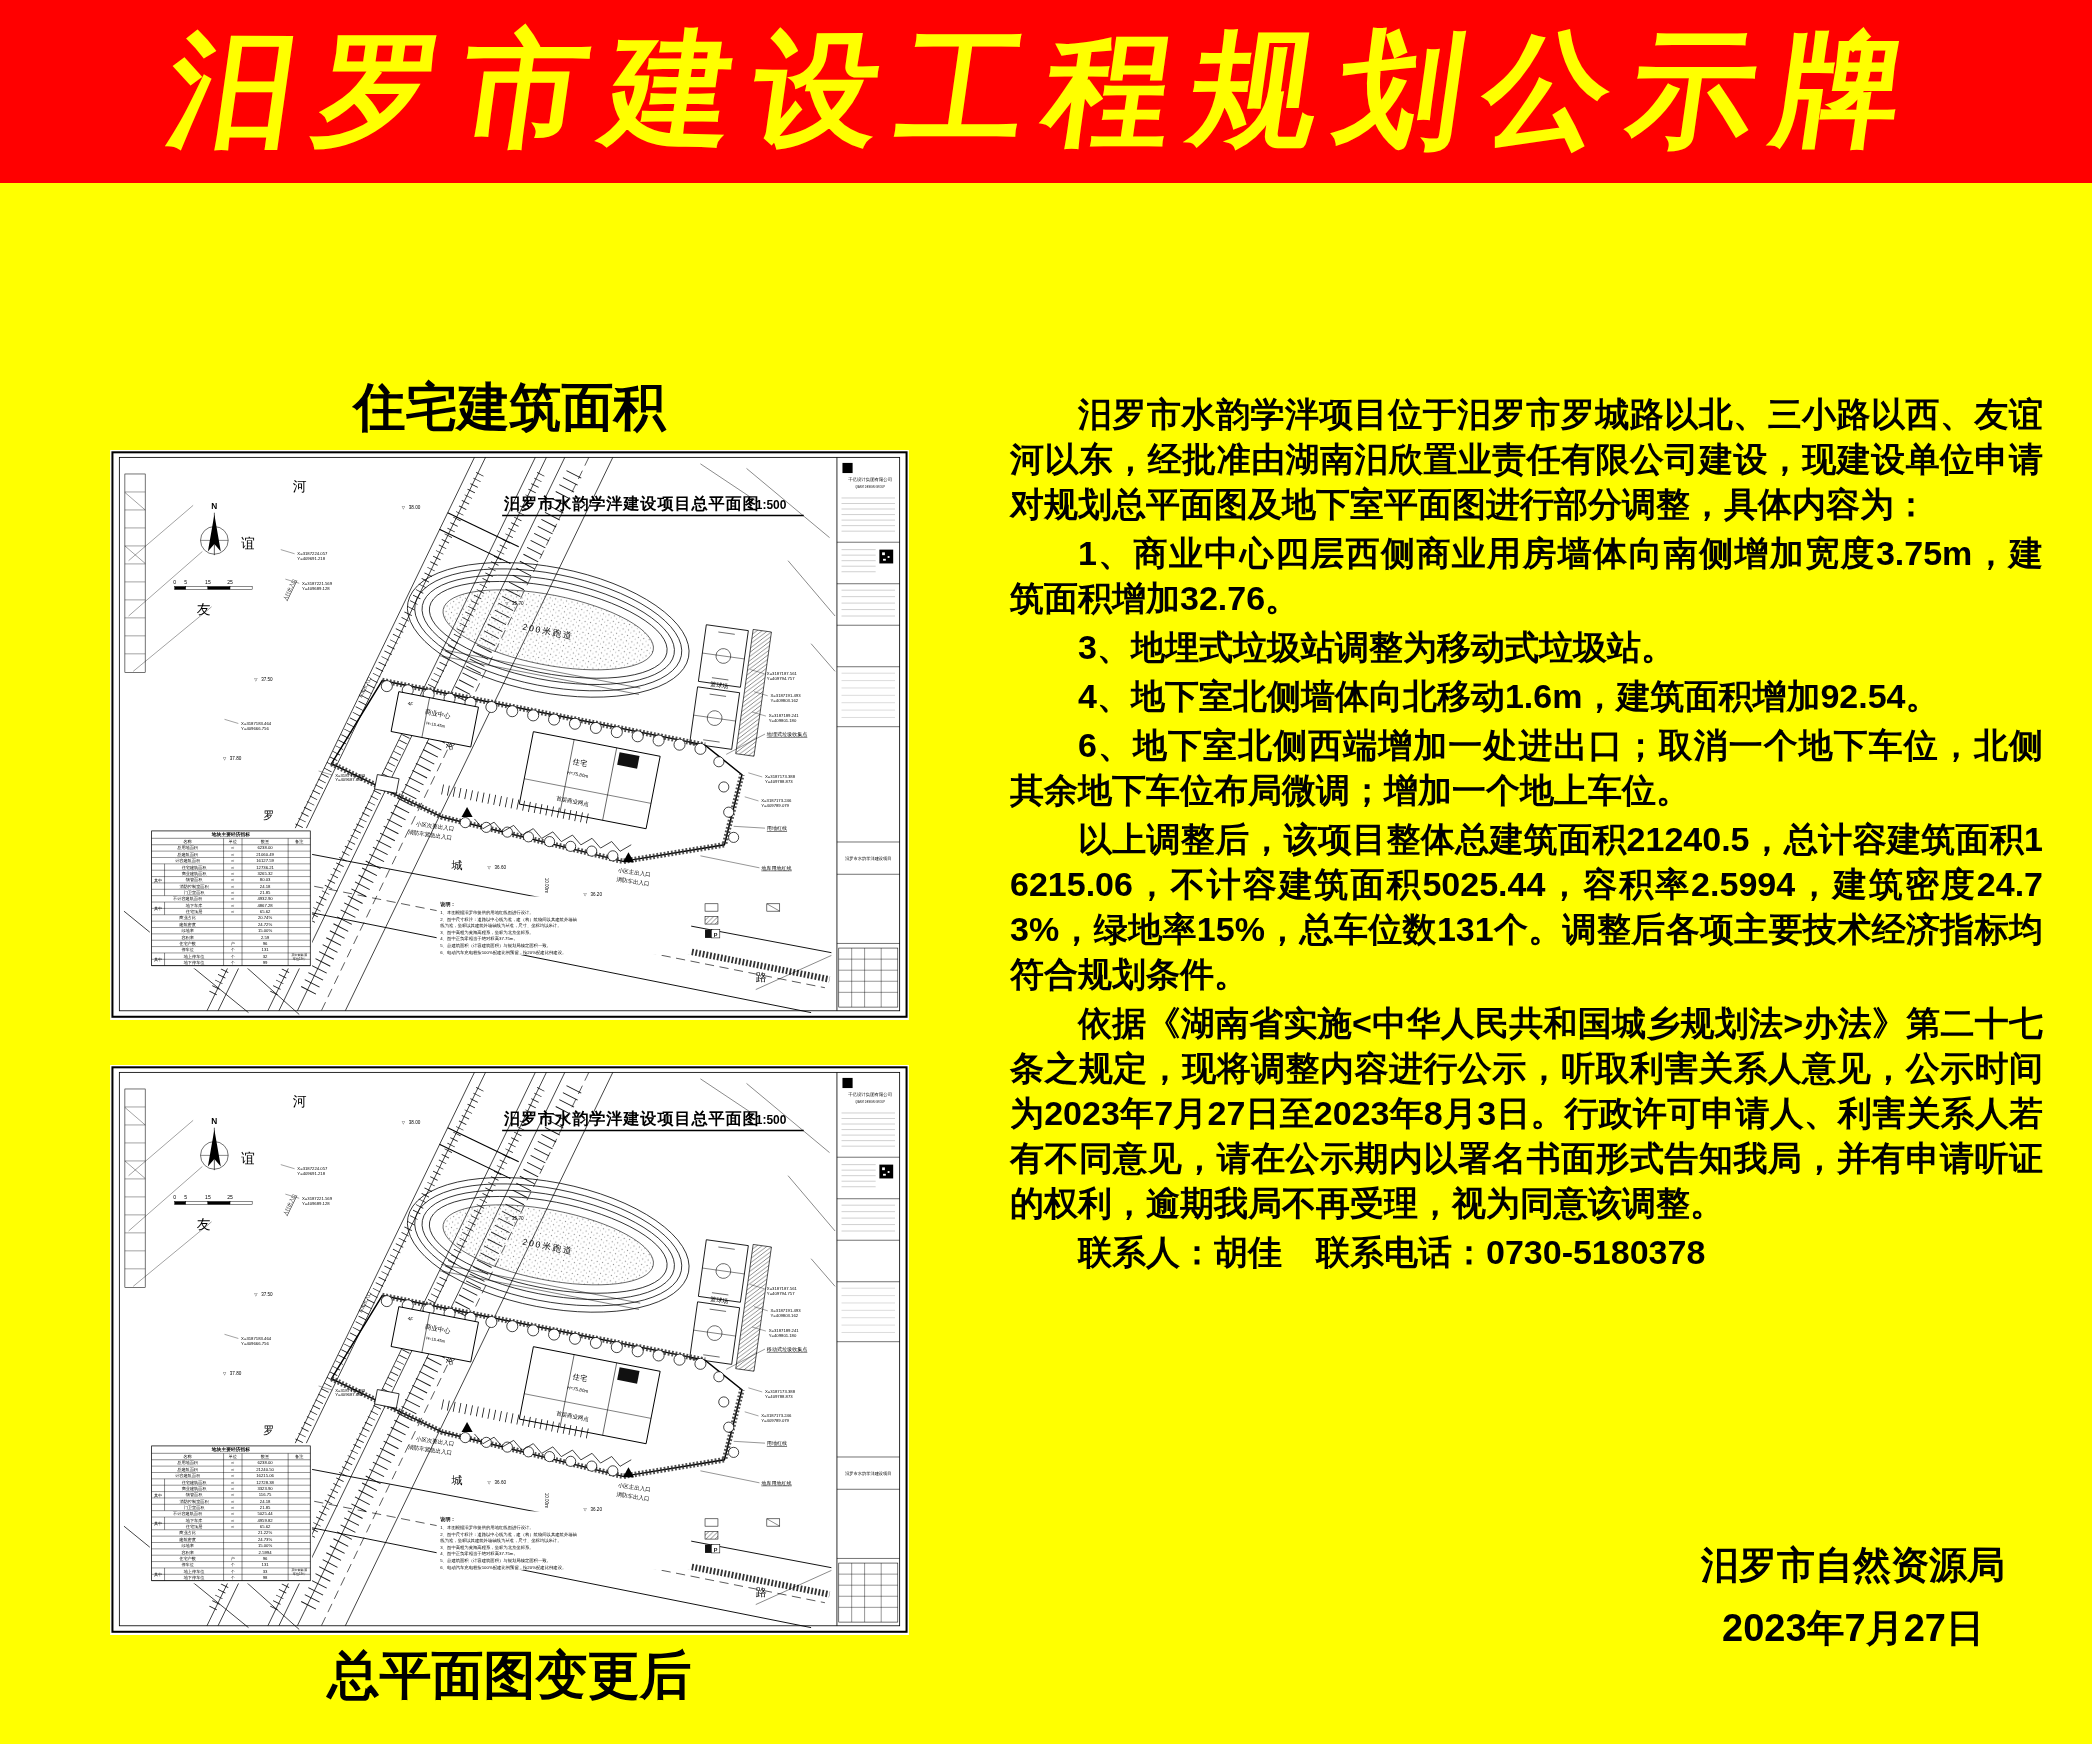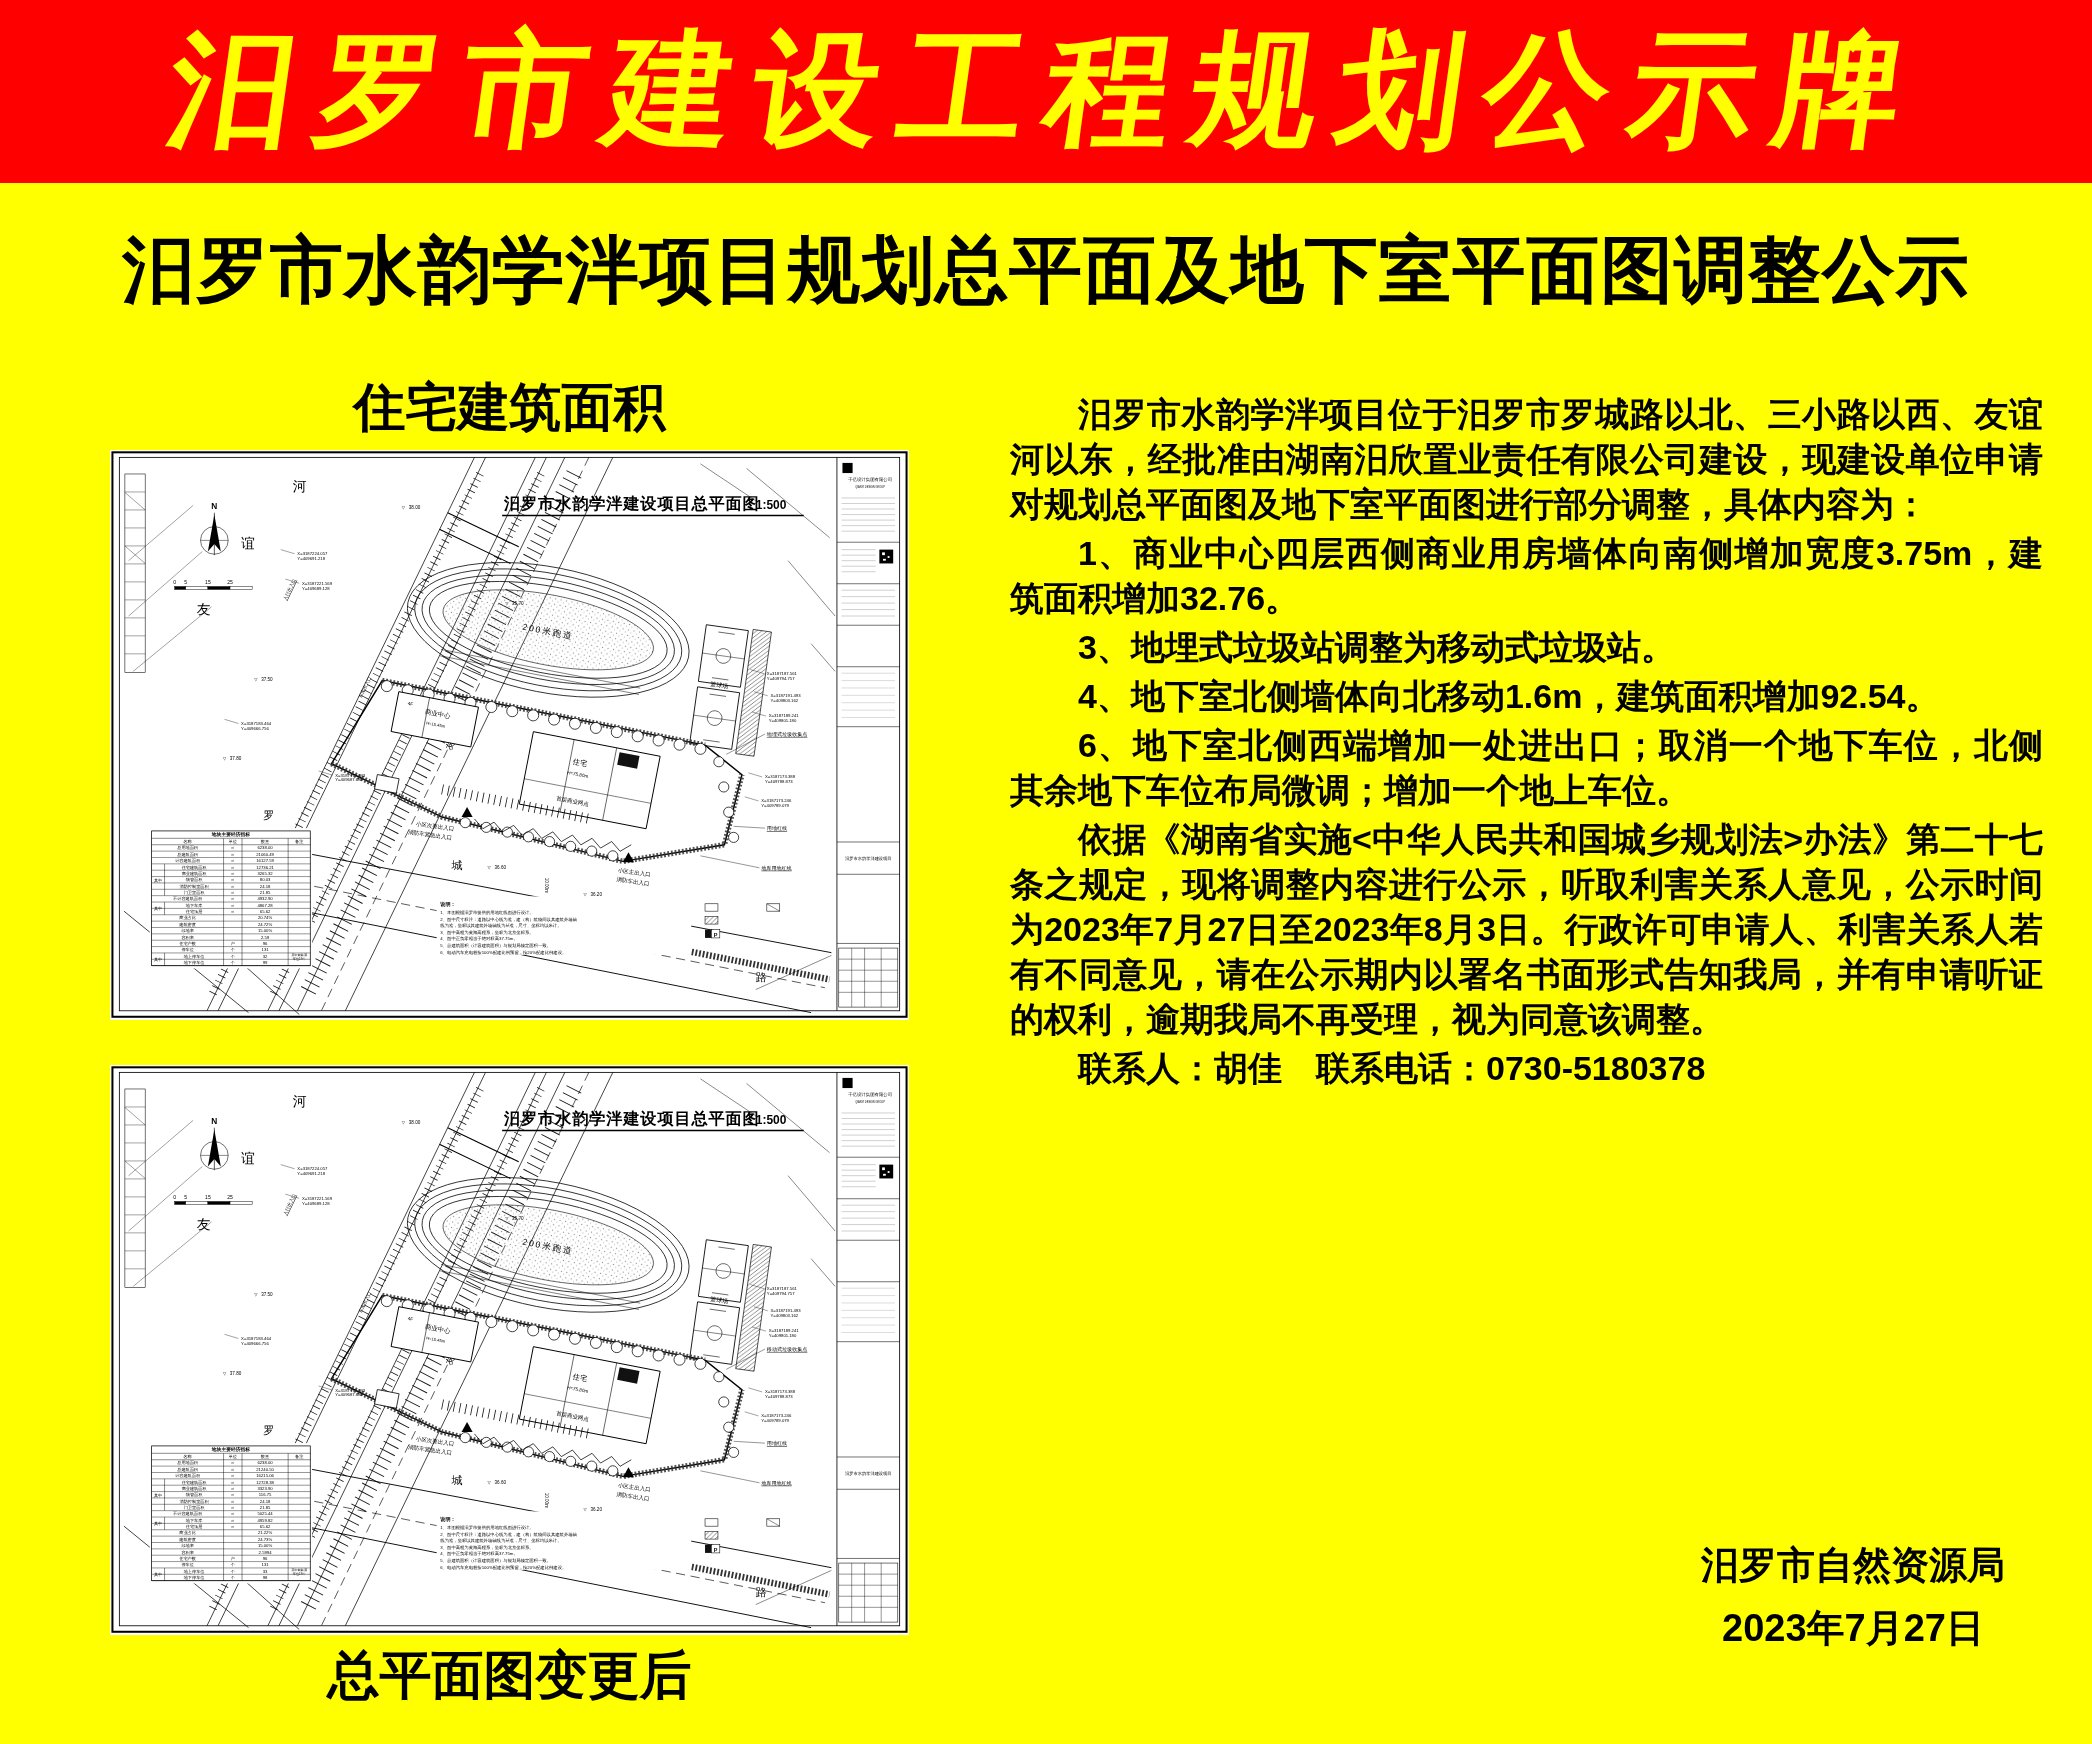--- a/index.html
+++ b/index.html
@@ -28,21 +28,20 @@
              font-size:38px;line-height:63px;font-weight:700;color:#000;}
   svg text{fill:#000;font-family:"Liberation Sans","DejaVu Sans",sans-serif;}
 </style>
 </head>
 <body style="background: rgb(255, 255, 0);">
 
 <div class="poster" id="poster">
   <div class="banner" id="banner" style="background: rgb(255, 0, 0);">
     <div class="banner-title" id="banner-title" style="color: rgb(255, 255, 0);">汨罗市建设工程规划公示牌</div>
   </div>
-  <div class="subtitle">汨罗市水韵学泮项目规划总平面及地下室平面图调整公示</div>
 
   <div class="plan-label before">住宅建筑面积</div>
 
   <div class="plan-box p1">
     <svg id="plan-before" viewBox="0 0 866 618">
         <defs>
           <pattern id="dots-before" width="6" height="6" patternUnits="userSpaceOnUse">
             <circle cx="1.5" cy="1.5" r="0.7" fill="#8a8a8a"></circle>
             <circle cx="4.5" cy="4" r="0.6" fill="#9a9a9a"></circle>
           </pattern>
@@ -798,20 +797,21 @@
   </div>
 
   <div class="plan-label after">总平面图变更后</div>
 
   <div class="notice-body" id="notice-body">
       <p>汨罗市水韵学泮项目位于汨罗市罗城路以北、三小路以西、友谊河以东，经批准由湖南汨欣置业责任有限公司建设，现建设单位申请对规划总平面图及地下室平面图进行部分调整，具体内容为：</p>
       <p>1、商业中心四层西侧商业用房墙体向南侧增加宽度3.75m，建筑面积增加32.76。</p>
       <p>3、地埋式垃圾站调整为移动式垃圾站。</p>
       <p>4、地下室北侧墙体向北移动1.6m，建筑面积增加92.54。</p>
       <p>6、地下室北侧西端增加一处进出口；取消一个地下车位，北侧其余地下车位布局微调；增加一个地上车位。</p>
+      <p>以上调整后，该项目整体总建筑面积21240.5，总计容建筑面积16215.06，不计容建筑面积5025.44，容积率2.5994，建筑密度24.73%，绿地率15%，总车位数131个。调整后各项主要技术经济指标均符合规划条件。</p>
       <p>依据《湖南省实施&lt;中华人民共和国城乡规划法&gt;办法》第二十七条之规定，现将调整内容进行公示，听取利害关系人意见，公示时间为2023年7月27日至2023年8月3日。行政许可申请人、利害关系人若有不同意见，请在公示期内以署名书面形式告知我局，并有申请听证的权利，逾期我局不再受理，视为同意该调整。</p>
       <p>联系人：胡佳　联系电话：0730-5180378</p>
     </div>
 
   <div class="signature">
     <div>汨罗市自然资源局</div>
     <div>2023年7月27日</div>
   </div>
 </div>
 

